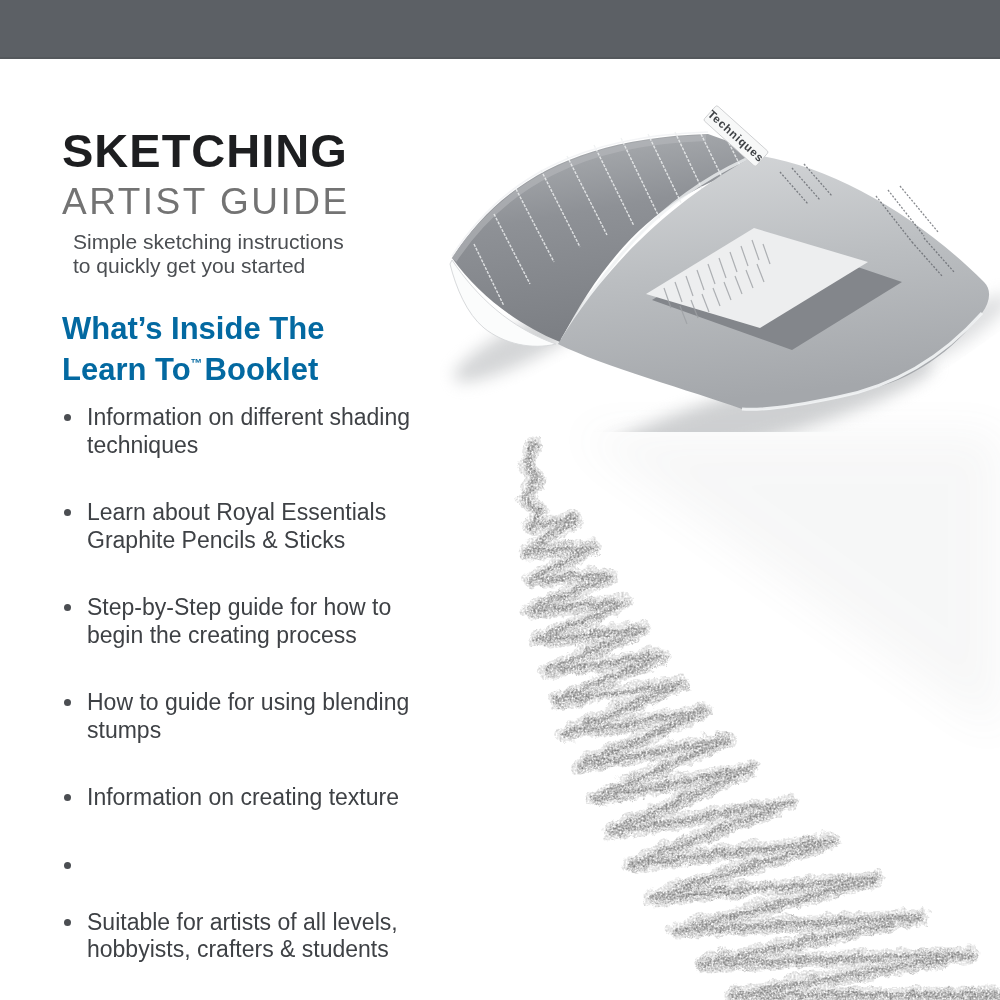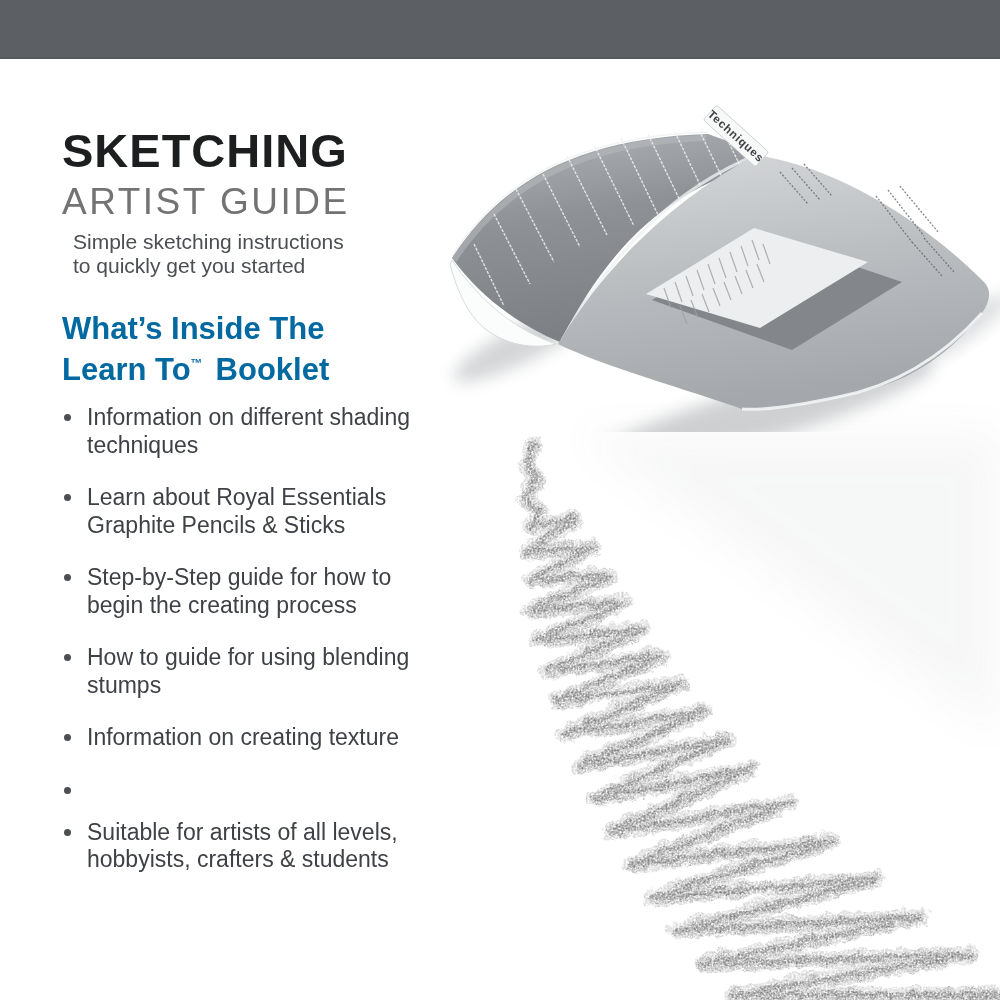--- a/index.html
+++ b/index.html
@@ -12,24 +12,24 @@
 
   .title{position:absolute;left:62px;top:126px;margin:0;font-size:47px;font-weight:800;
          letter-spacing:1px;color:#1d1e20;line-height:1.05;}
   .subtitle{position:absolute;left:62px;top:183px;margin:0;font-size:37px;font-weight:300;
          letter-spacing:2.5px;color:#737373;line-height:1.05;}
   .tagline{position:absolute;left:73px;top:230px;margin:0;font-size:21px;line-height:23.5px;
          color:#4b4e52;}
   .section-heading{position:absolute;left:62px;top:311px;margin:0;font-size:31px;font-weight:700;
          line-height:36px;color:#0369a1;}
   .section-heading sup{font-size:12px;position:relative;top:-2px;letter-spacing:0;}
-  .h3rest{margin-left:13px;}
+  .h3rest{margin-left:2px;}
 
   .bullets{position:absolute;left:62px;top:404px;width:380px;margin:0;padding:0;list-style:none;
-         display:flex;flex-direction:column;gap:25px;}
+         display:flex;flex-direction:column;gap:40px;}
   .bullets li{display:flex;align-items:flex-start;font-size:23px;line-height:27.5px;color:#3e4145;}
   .dot{flex:0 0 auto;width:7px;height:7px;border-radius:50%;background:#4b4e52;
          margin:10px 16px 0 2px;}
 </style>
 </head>
 <body>
 
 <div class="canvas">
 
   <div class="topbar"></div>

